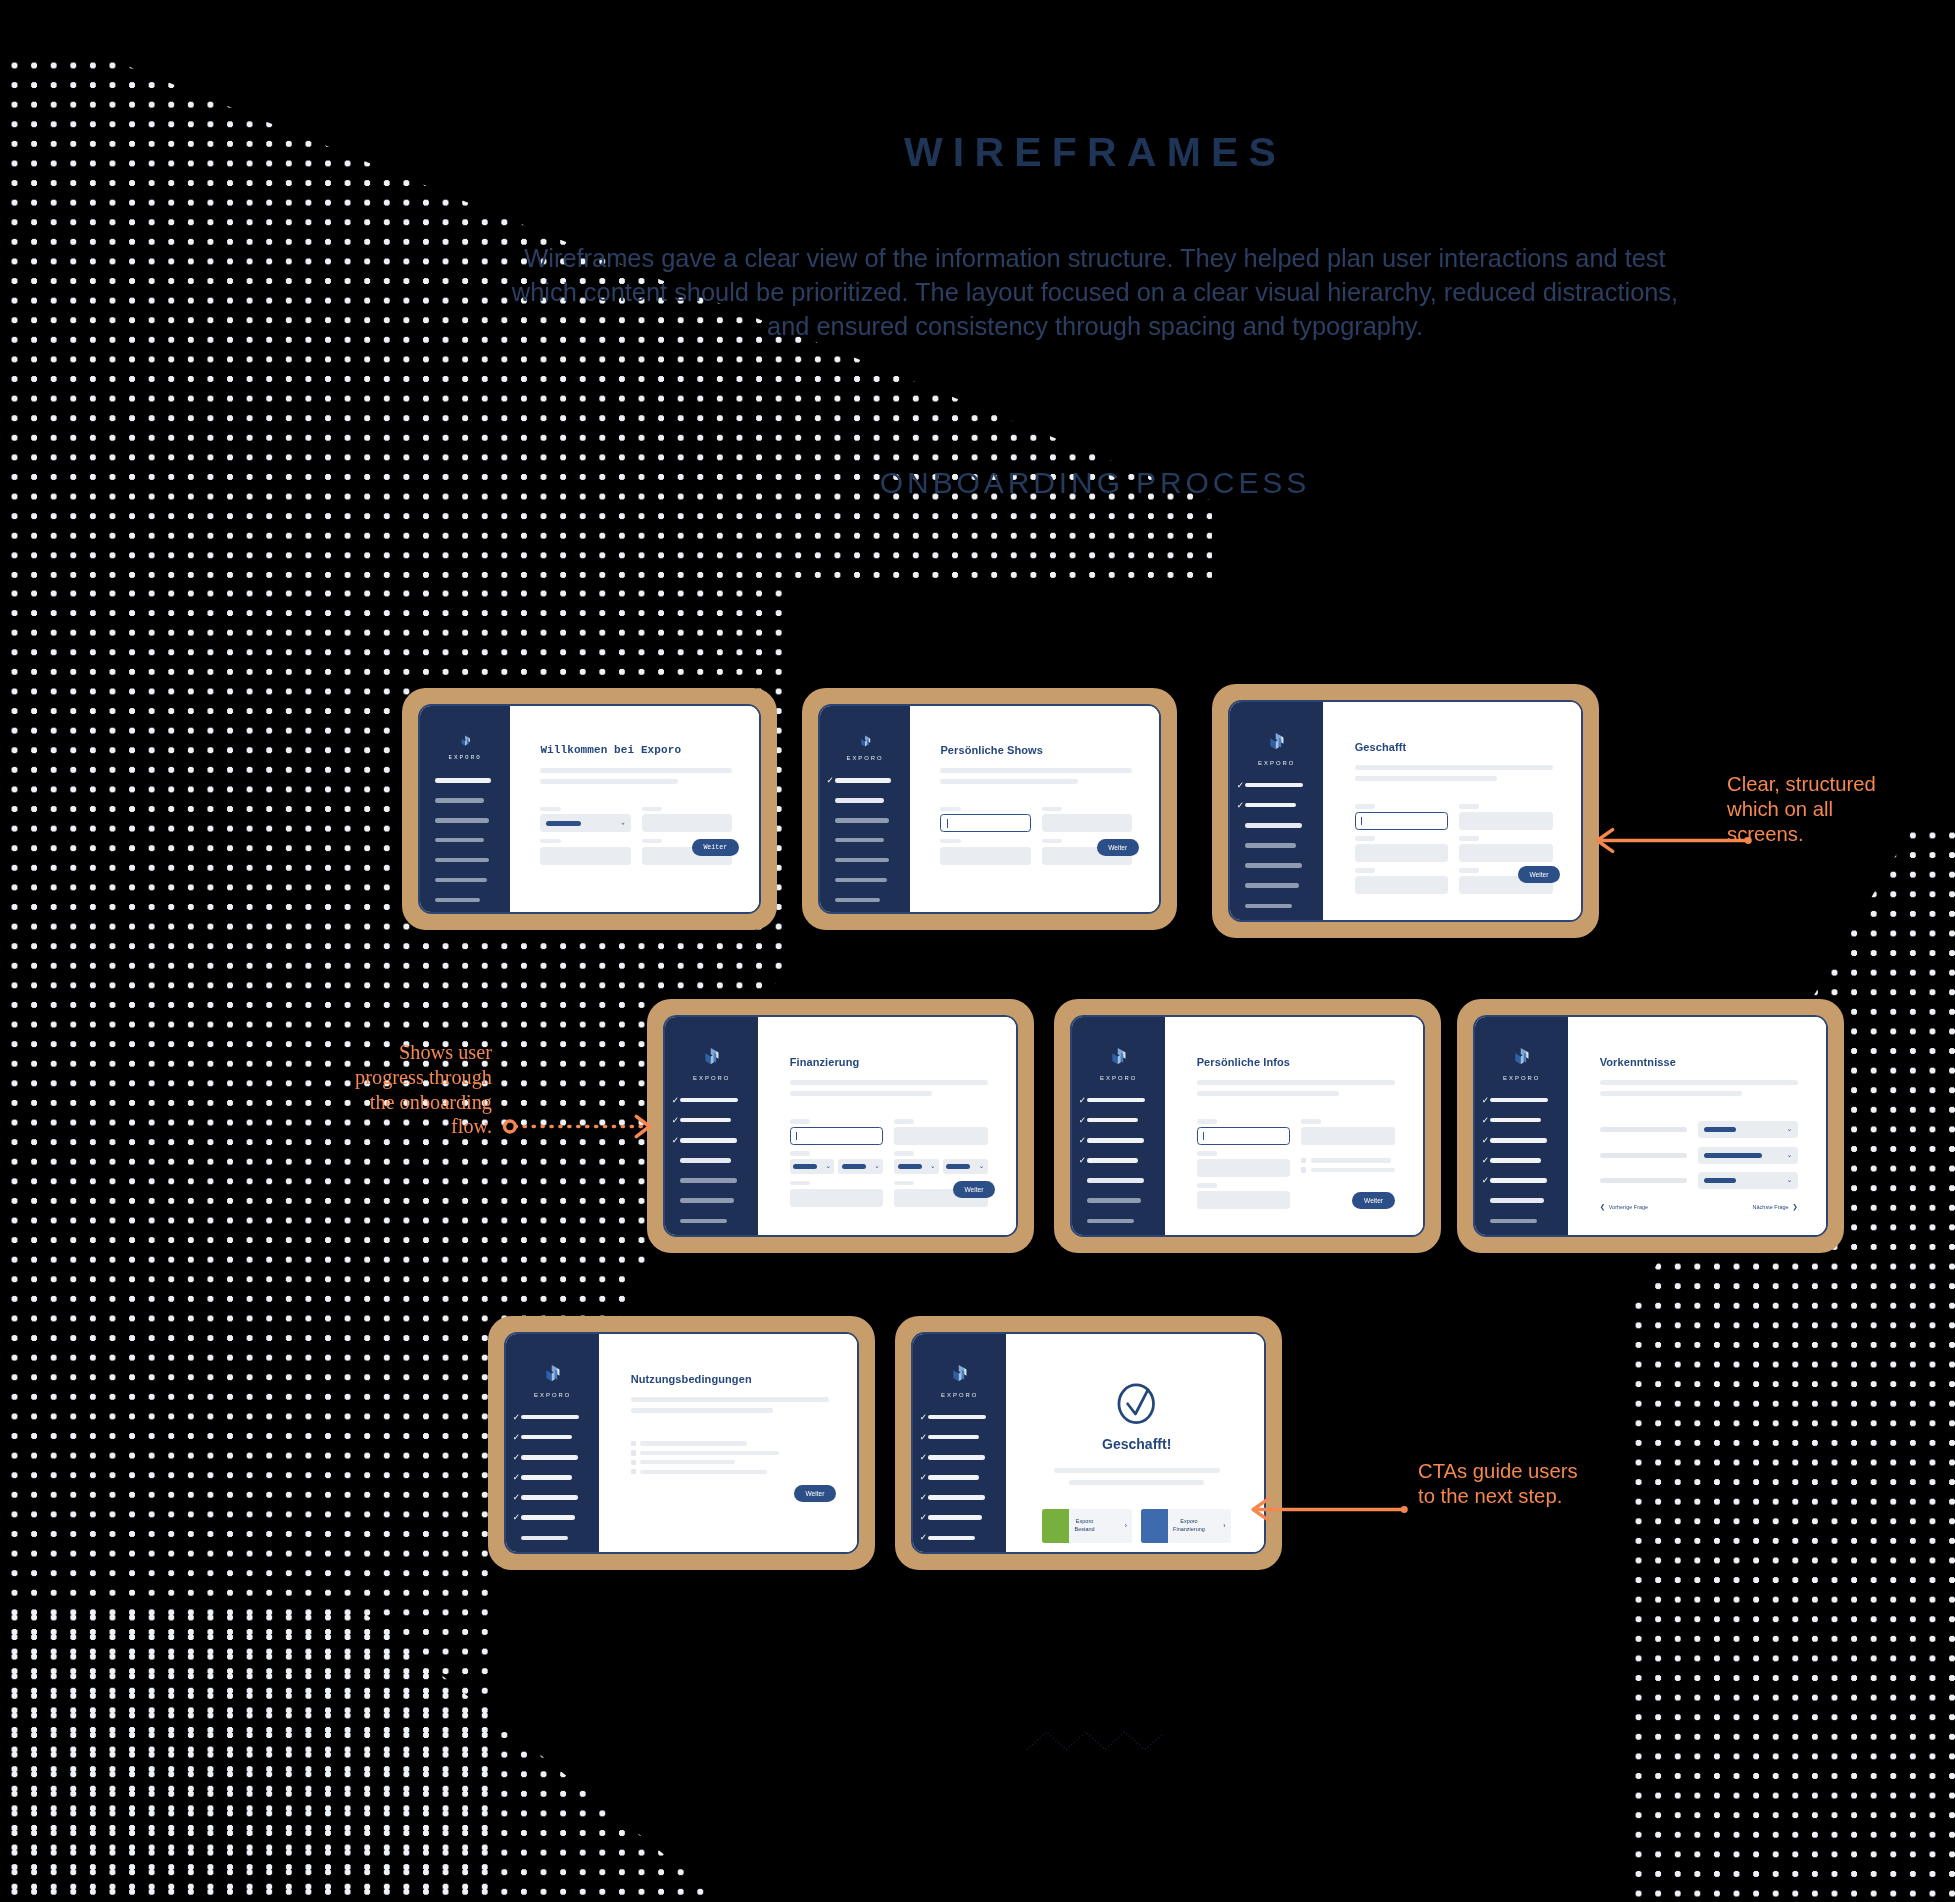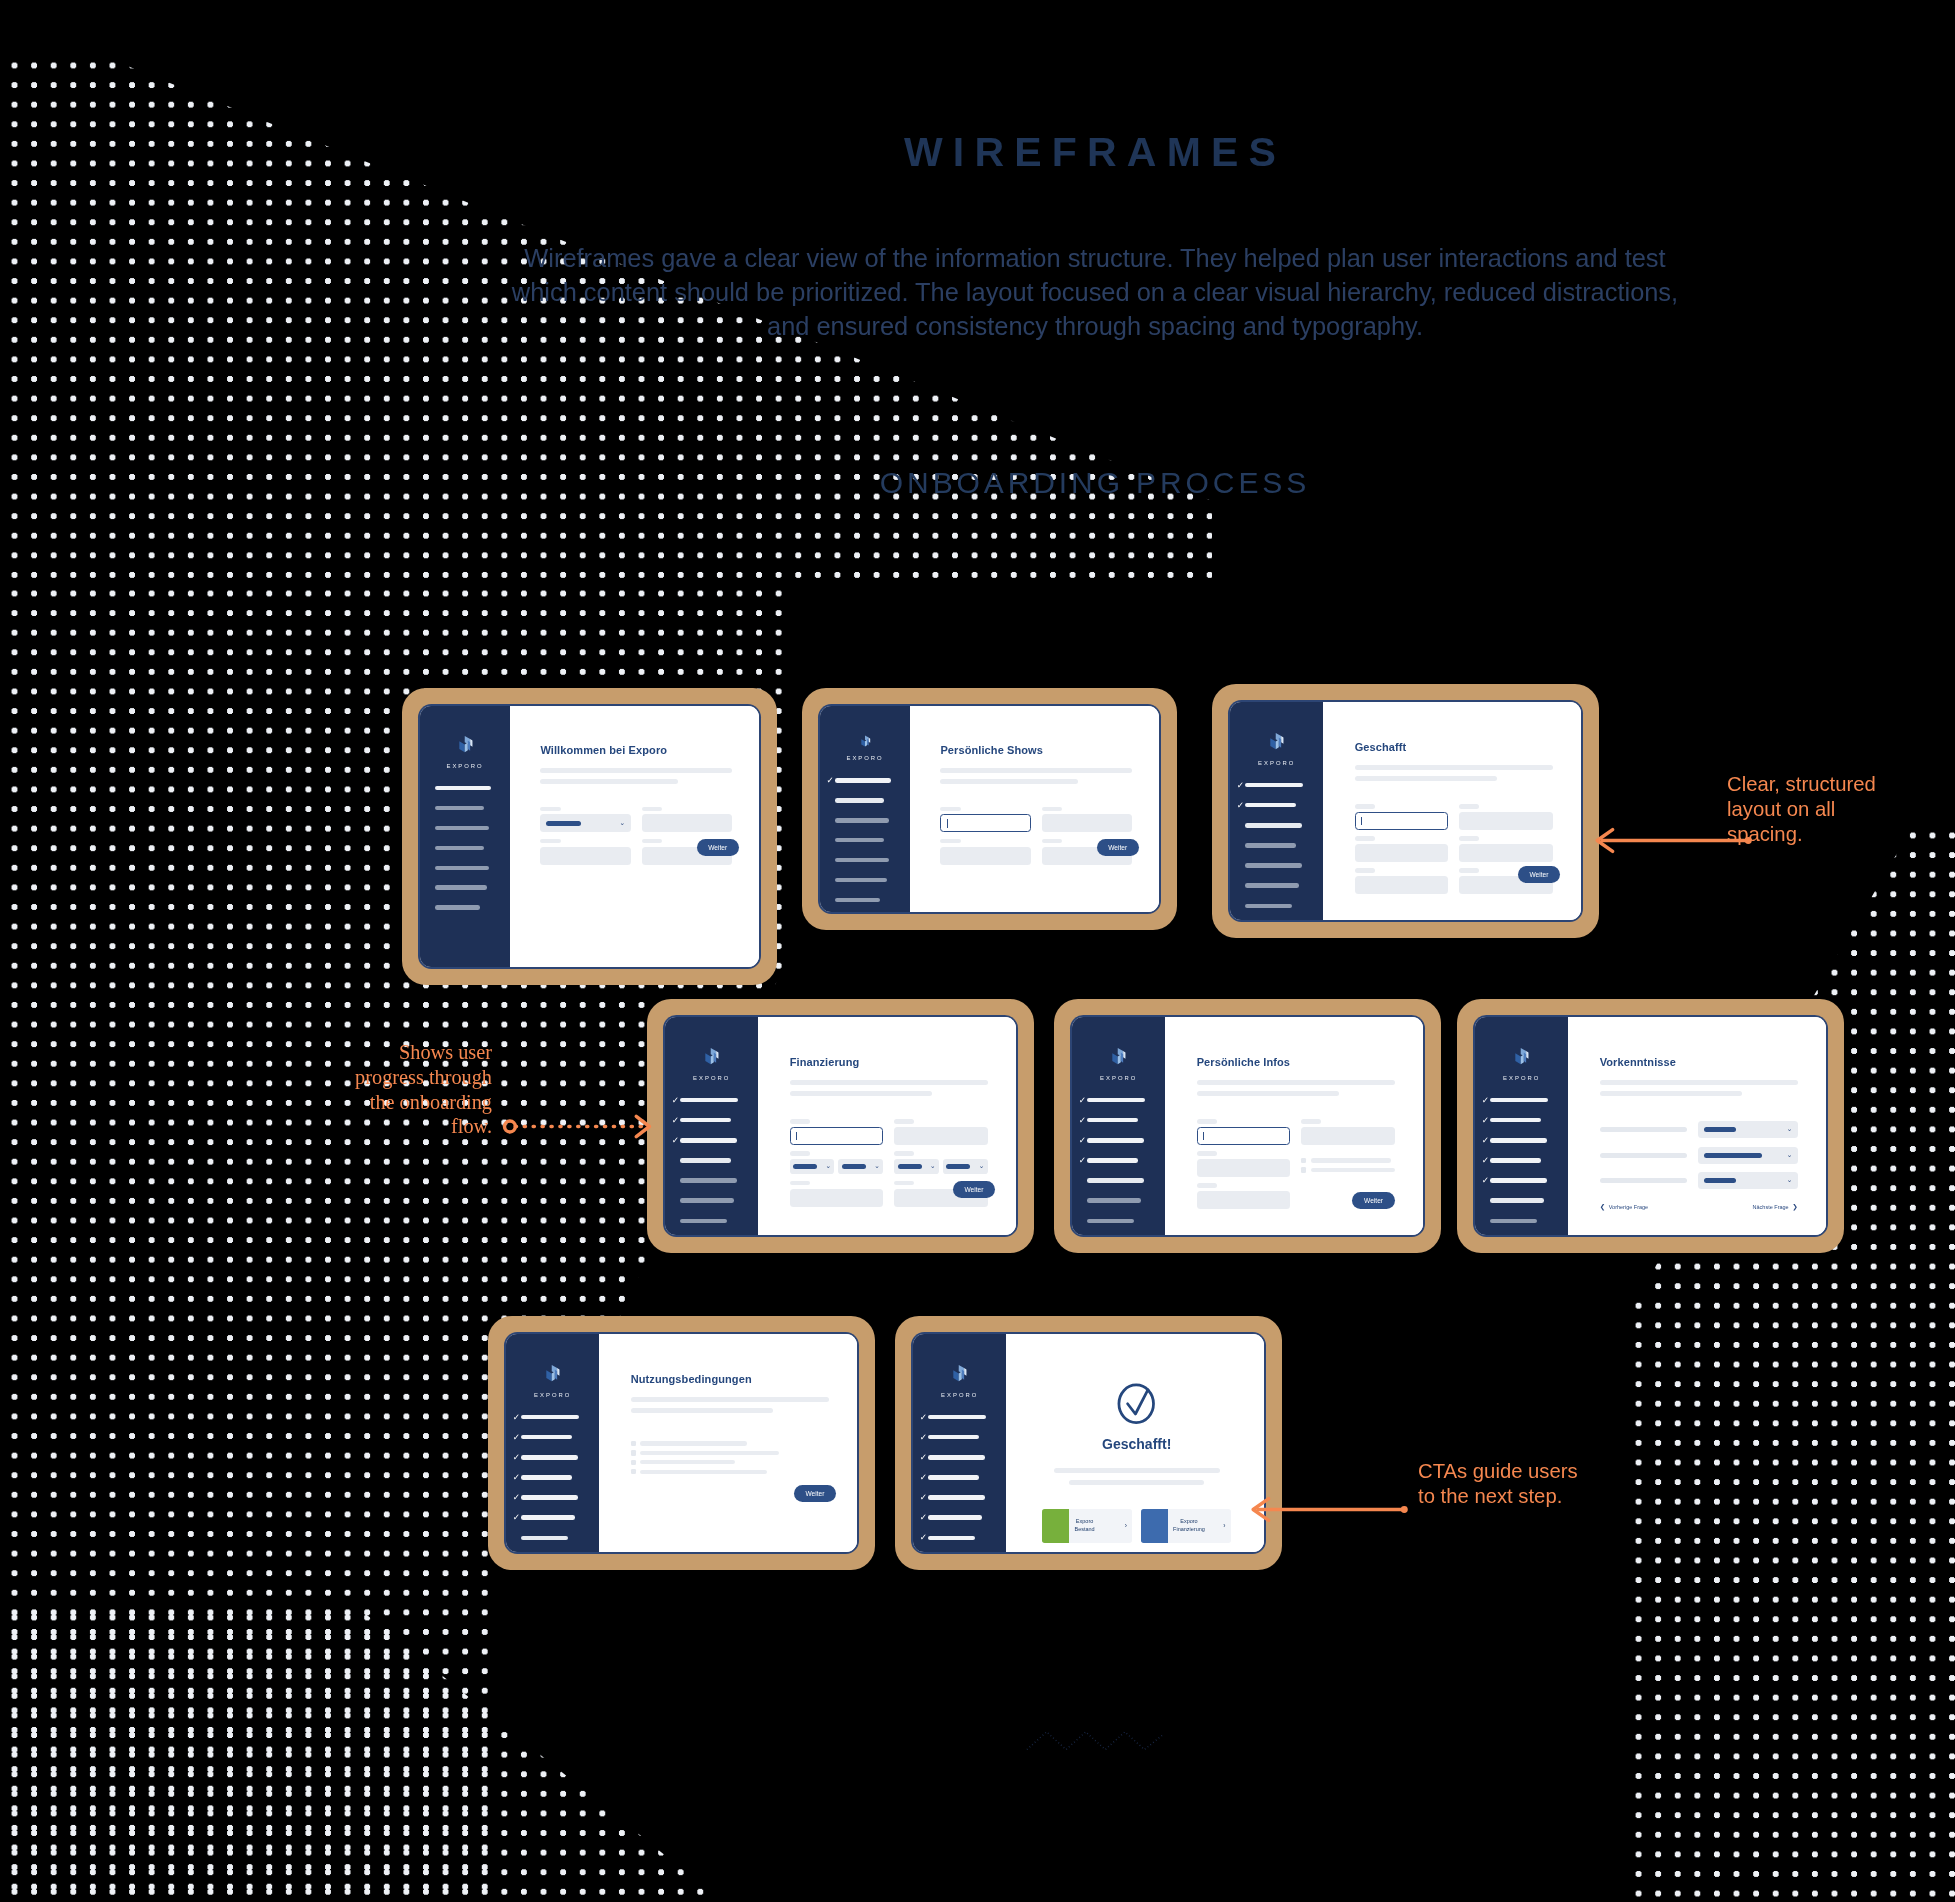--- a/index.html
+++ b/index.html
@@ -177,21 +177,21 @@
   <div class="dotmask" id="dots-right"></div>
   <div class="dotmask" id="dots-bl"></div>
 </div>
 
 <div id="header">
   <div id="wf-title">WIREFRAMES</div>
   <div id="wf-para">Wireframes gave a clear view of the information structure. They helped plan user interactions and test which content should be prioritized. The layout focused on a clear visual hierarchy, reduced distractions, and ensured consistency through spacing and typography.</div>
   <div id="ob-title">ONBOARDING PROCESS</div>
 </div>
 
-<div class="frame" style="left:402px; top:688px; width:375px; height:297px;">
+<div class="frame" style="left:402px; top:688px; width:375px; height:242px;font-family:Liberation Mono, monospace;">
   <div class="device">
     <div class="device-inner">
       <div class="wf-side">
         <svg class="logo-mark" viewBox="0 0 44 56">
           <polygon points="20,2 34,10 34,26 20,18" fill="#7fa8d8"></polygon>
           <polygon points="34,10 40,14 40,30 34,26" fill="#d7e4f4"></polygon>
           <polygon points="6,16 20,24 20,44 6,36" fill="#2f60a4"></polygon>
           <polygon points="20,24 28,19 28,39 20,44" fill="#9cc0e6"></polygon>
           <polygon points="28,14 34,18 34,40 28,36" fill="#4d7cbe"></polygon>
         </svg>
@@ -410,21 +410,21 @@
       </div>
     </div>
   </div>
 </div>
 
 <svg class="arrow-svg" style="left:1588px; top:825px; width:164px; height:31px;" viewBox="0 0 420 80" width="164" height="31">
   <line x1="410" y1="40" x2="30" y2="40" stroke="#f5874f" stroke-width="9"></line>
   <polyline points="62,12 22,40 62,68" fill="none" stroke="#f5874f" stroke-width="9" stroke-linecap="round" stroke-linejoin="round"></polyline>
   <circle cx="412" cy="40" r="9" fill="#f5874f"></circle>
 </svg>
-<div class="anno right" style="left:1727px; top:772px; width:184px;">Clear, structured layout on all spacing.</div>
+<div class="anno right" style="left:1727px; top:772px; width:184px;">Clear, structured which on all screens.</div>
 
 <div class="frame" style="left:647px; top:999px; width:387px; height:254px;">
   <div class="device">
     <div class="device-inner">
       <div class="wf-side">
         <svg class="logo-mark" viewBox="0 0 44 56">
           <polygon points="20,2 34,10 34,26 20,18" fill="#7fa8d8"></polygon>
             <polygon points="34,10 40,14 40,30 34,26" fill="#d7e4f4"></polygon>
           <polygon points="6,16 20,24 20,44 6,36" fill="#2f60a4"></polygon>
             <polygon points="20,24 28,19 28,39 20,44" fill="#9cc0e6"></polygon>

